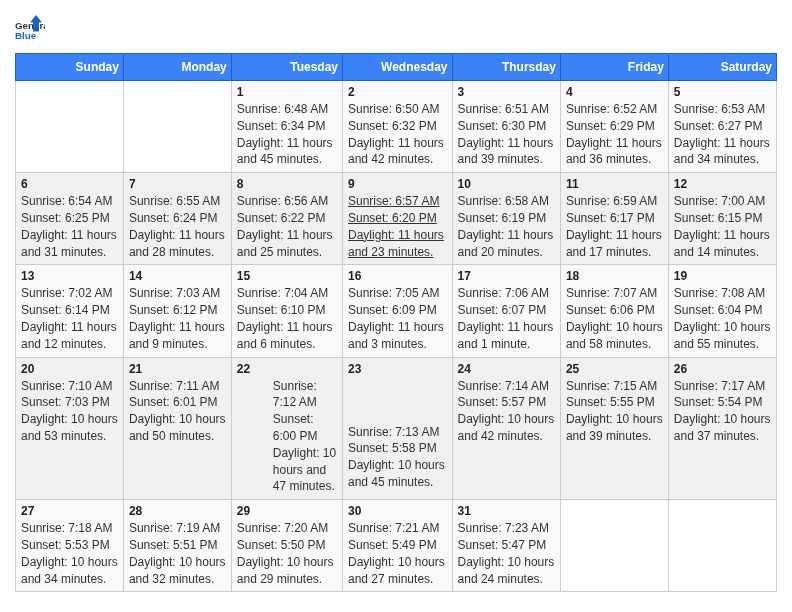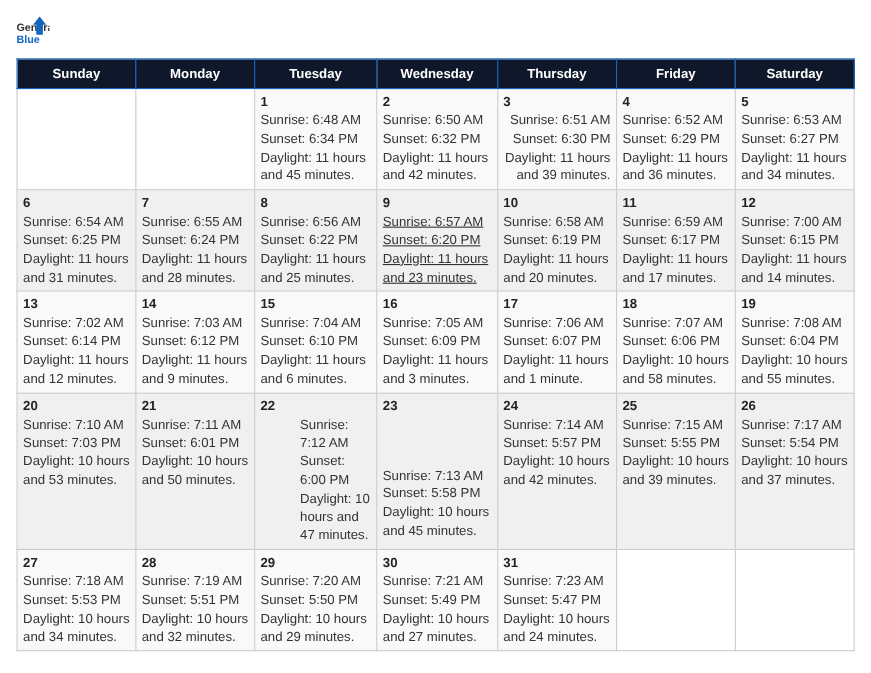--- a/index.html
+++ b/index.html
@@ -37,24 +37,24 @@
       font-size: 15px;
       color: #555;
       margin-top: 2px;
     }
     .calendar-table {
       width: 100%;
       border-collapse: collapse;
       font-size: 11px;
     }
     .calendar-table thead tr th {
-      background-color: #0f172a;
+      background-color: #3b82f6;
       color: #fff;
       padding: 6px 4px;
-      text-align: center;
+      text-align: right;
       font-size: 12px;
       font-weight: bold;
       border: 1px solid #1565c0;
     }
     .calendar-table tbody tr td {
       border: 1px solid #ccc;
       padding: 4px 5px;
       vertical-align: top;
       width: 113px;
       min-height: 80px;
@@ -121,21 +121,21 @@
 Daylight: 11 hours and 45 minutes.</div>
         </td>
         <td>
           <div class="day-number">2</div>
           <div class="day-info" style="white-space: pre-line;">Sunrise: 6:50 AM
 Sunset: 6:32 PM
 Daylight: 11 hours and 42 minutes.</div>
         </td>
         <td>
           <div class="day-number">3</div>
-          <div class="day-info" style="white-space: pre-line; text-align: right;">Sunrise: 6:51 AM
+          <div class="day-info" style="white-space: pre-line;">Sunrise: 6:51 AM
 Sunset: 6:30 PM
 Daylight: 11 hours and 39 minutes.</div>
         </td>
         <td>
           <div class="day-number">4</div>
           <div class="day-info" style="white-space: pre-line;">Sunrise: 6:52 AM
 Sunset: 6:29 PM
 Daylight: 11 hours and 36 minutes.</div>
         </td>
         <td>

